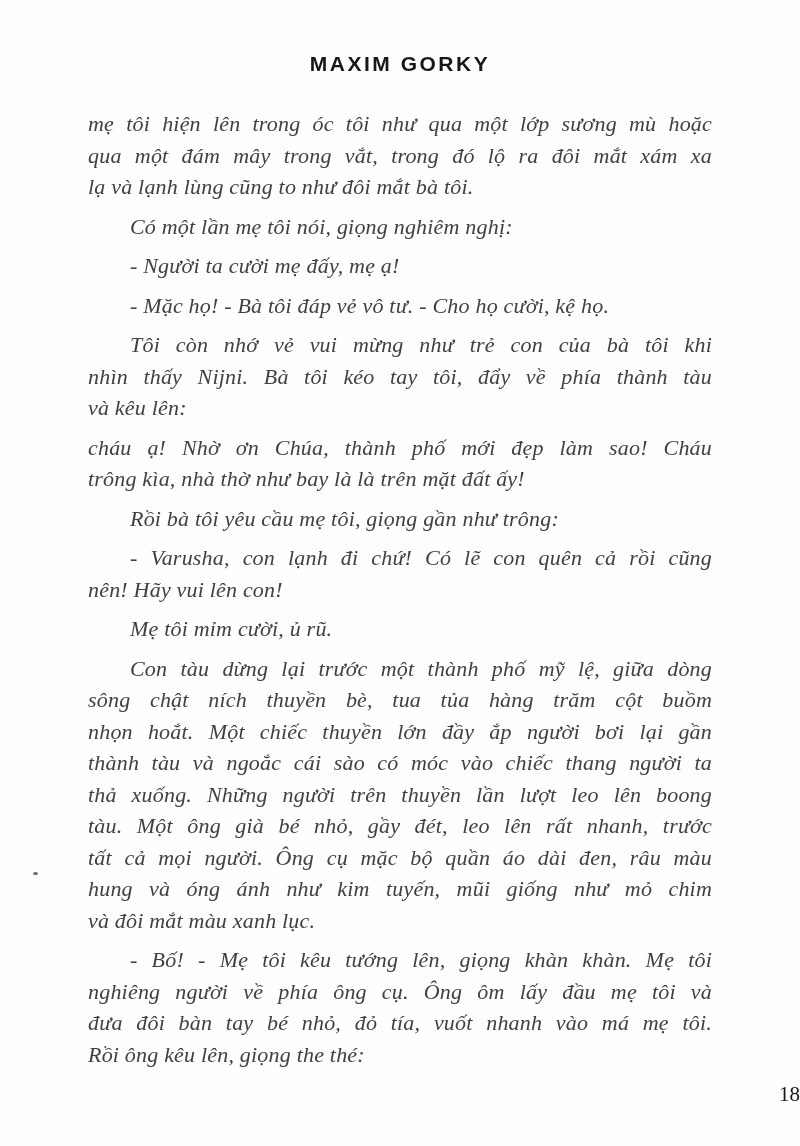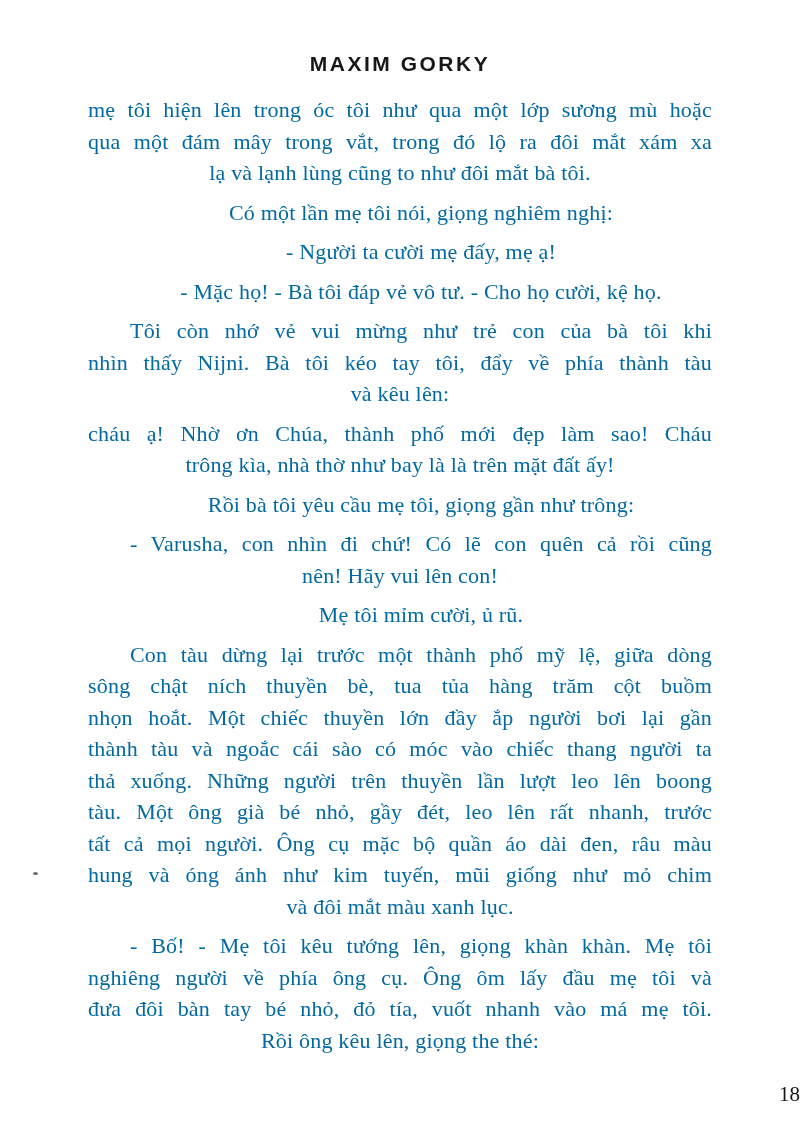--- a/index.html
+++ b/index.html
@@ -21,30 +21,31 @@
     text-align: center;
     font-family: "Liberation Sans", "DejaVu Sans", sans-serif;
     font-size: 21px;
     font-weight: 700;
     letter-spacing: 2.5px;
     color: #171717;
     transform: scaleY(0.92);
   }
   .text-block {
     position: absolute;
-    top: 94px; left: 88px;
+    top: 108px; left: 88px;
     width: 624px;
     font-size: 22px;
-    color: #0369a1;
+    color: #404040;
+    font-style: italic;
   }
   .paragraph { margin: 0; }
   .paragraph + .paragraph { margin-top: 8px; }
   .line {
     line-height: 31.5px;
-    text-align: center;
+    text-align: left;
     letter-spacing: 0.2px;
   }
   .line.full {
     text-align: justify;
     text-align-last: justify;
   }
   .line.indent { text-indent: 42px; }
   .page-number {
     position: absolute;
     top: 1082px; left: 0; right: 0;
@@ -89,21 +90,21 @@
         <div class="line">và kêu lên:</div>
       </div>
       <div class="paragraph">
         <div class="line full">cháu ạ! Nhờ ơn Chúa, thành phố mới đẹp làm sao! Cháu</div>
         <div class="line">trông kìa, nhà thờ như bay là là trên mặt đất ấy!</div>
       </div>
       <div class="paragraph">
         <div class="line indent">Rồi bà tôi yêu cầu mẹ tôi, giọng gần như trông:</div>
       </div>
       <div class="paragraph">
-        <div class="line full indent">- Varusha, con nhìn đi chứ! Có lẽ con quên cả rồi cũng</div>
+        <div class="line full indent">- Varusha, con lạnh đi chứ! Có lẽ con quên cả rồi cũng</div>
         <div class="line">nên! Hãy vui lên con!</div>
       </div>
       <div class="paragraph">
         <div class="line indent">Mẹ tôi mỉm cười, ủ rũ.</div>
       </div>
       <div class="paragraph">
         <div class="line full indent">Con tàu dừng lại trước một thành phố mỹ lệ, giữa dòng</div>
         <div class="line full">sông chật ních thuyền bè, tua tủa hàng trăm cột buồm</div>
         <div class="line full">nhọn hoắt. Một chiếc thuyền lớn đầy ắp người bơi lại gần</div>
         <div class="line full">thành tàu và ngoắc cái sào có móc vào chiếc thang người ta</div>

